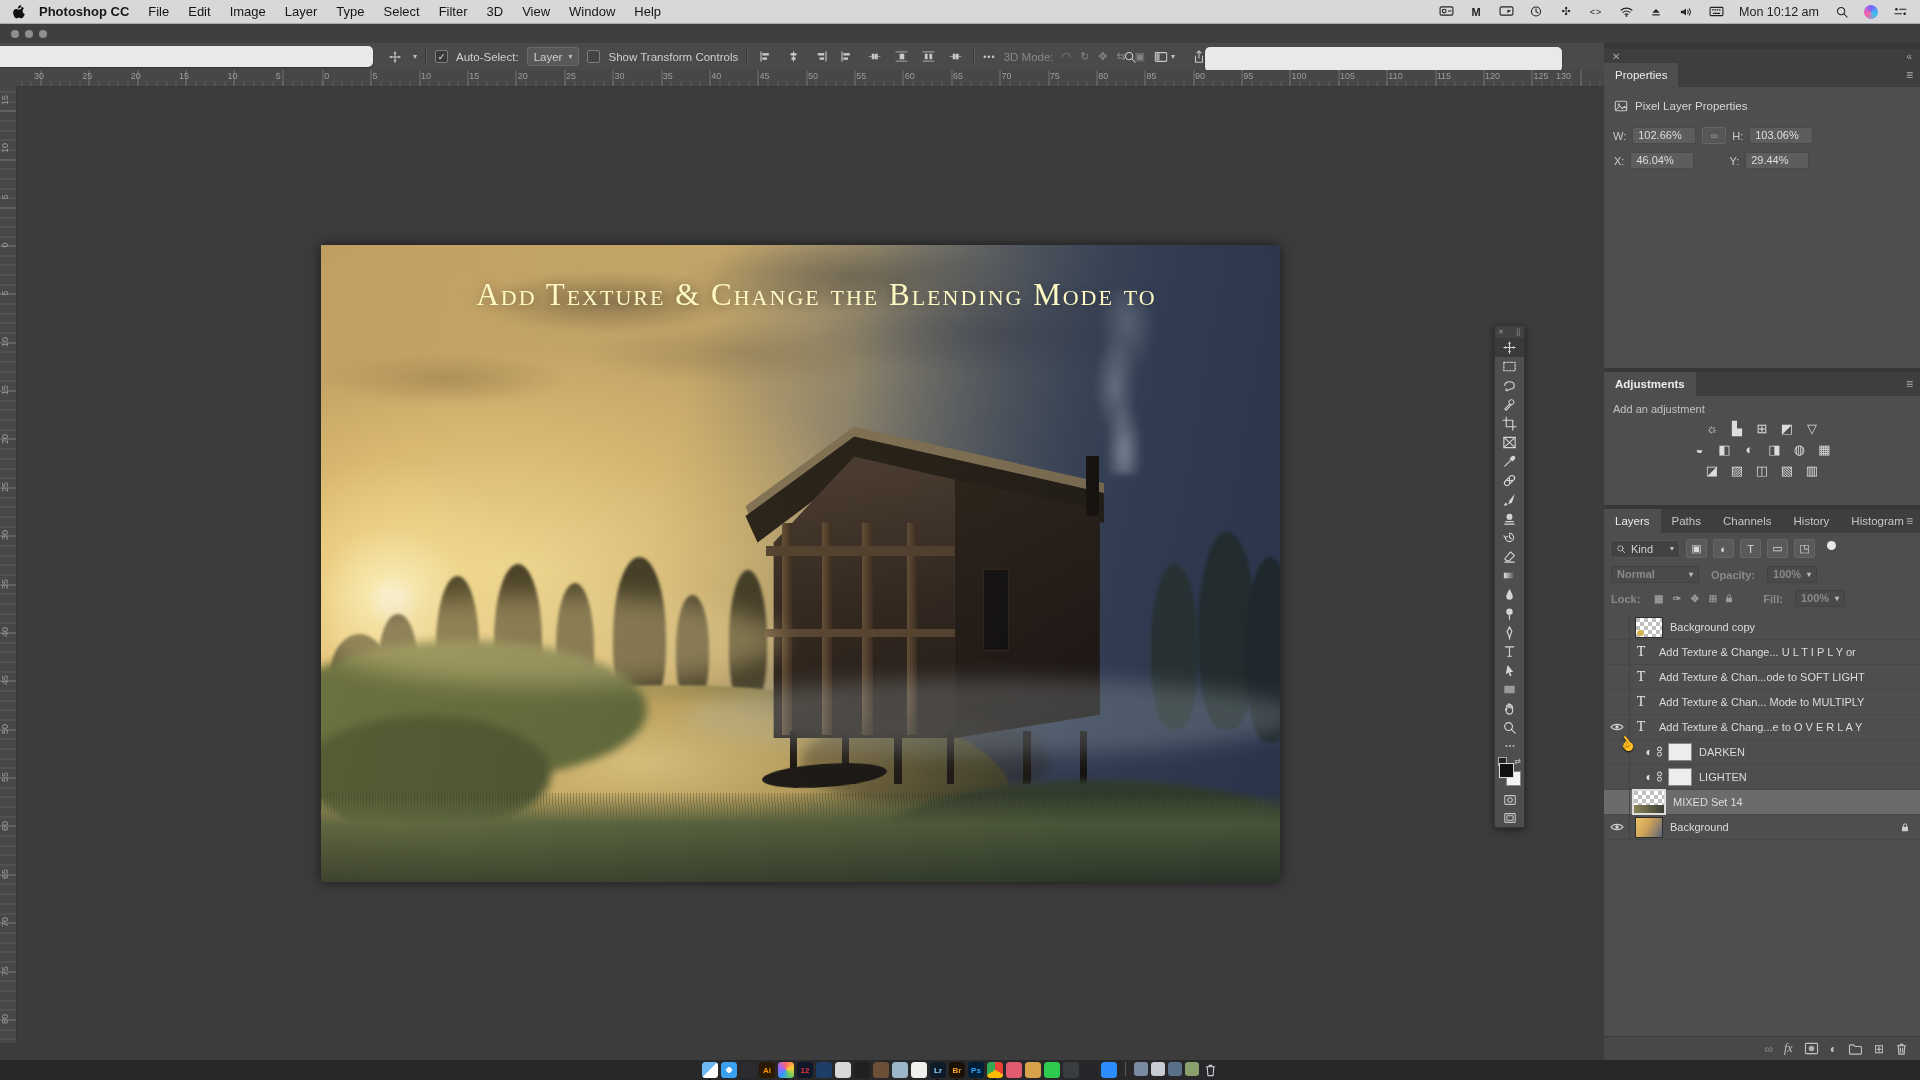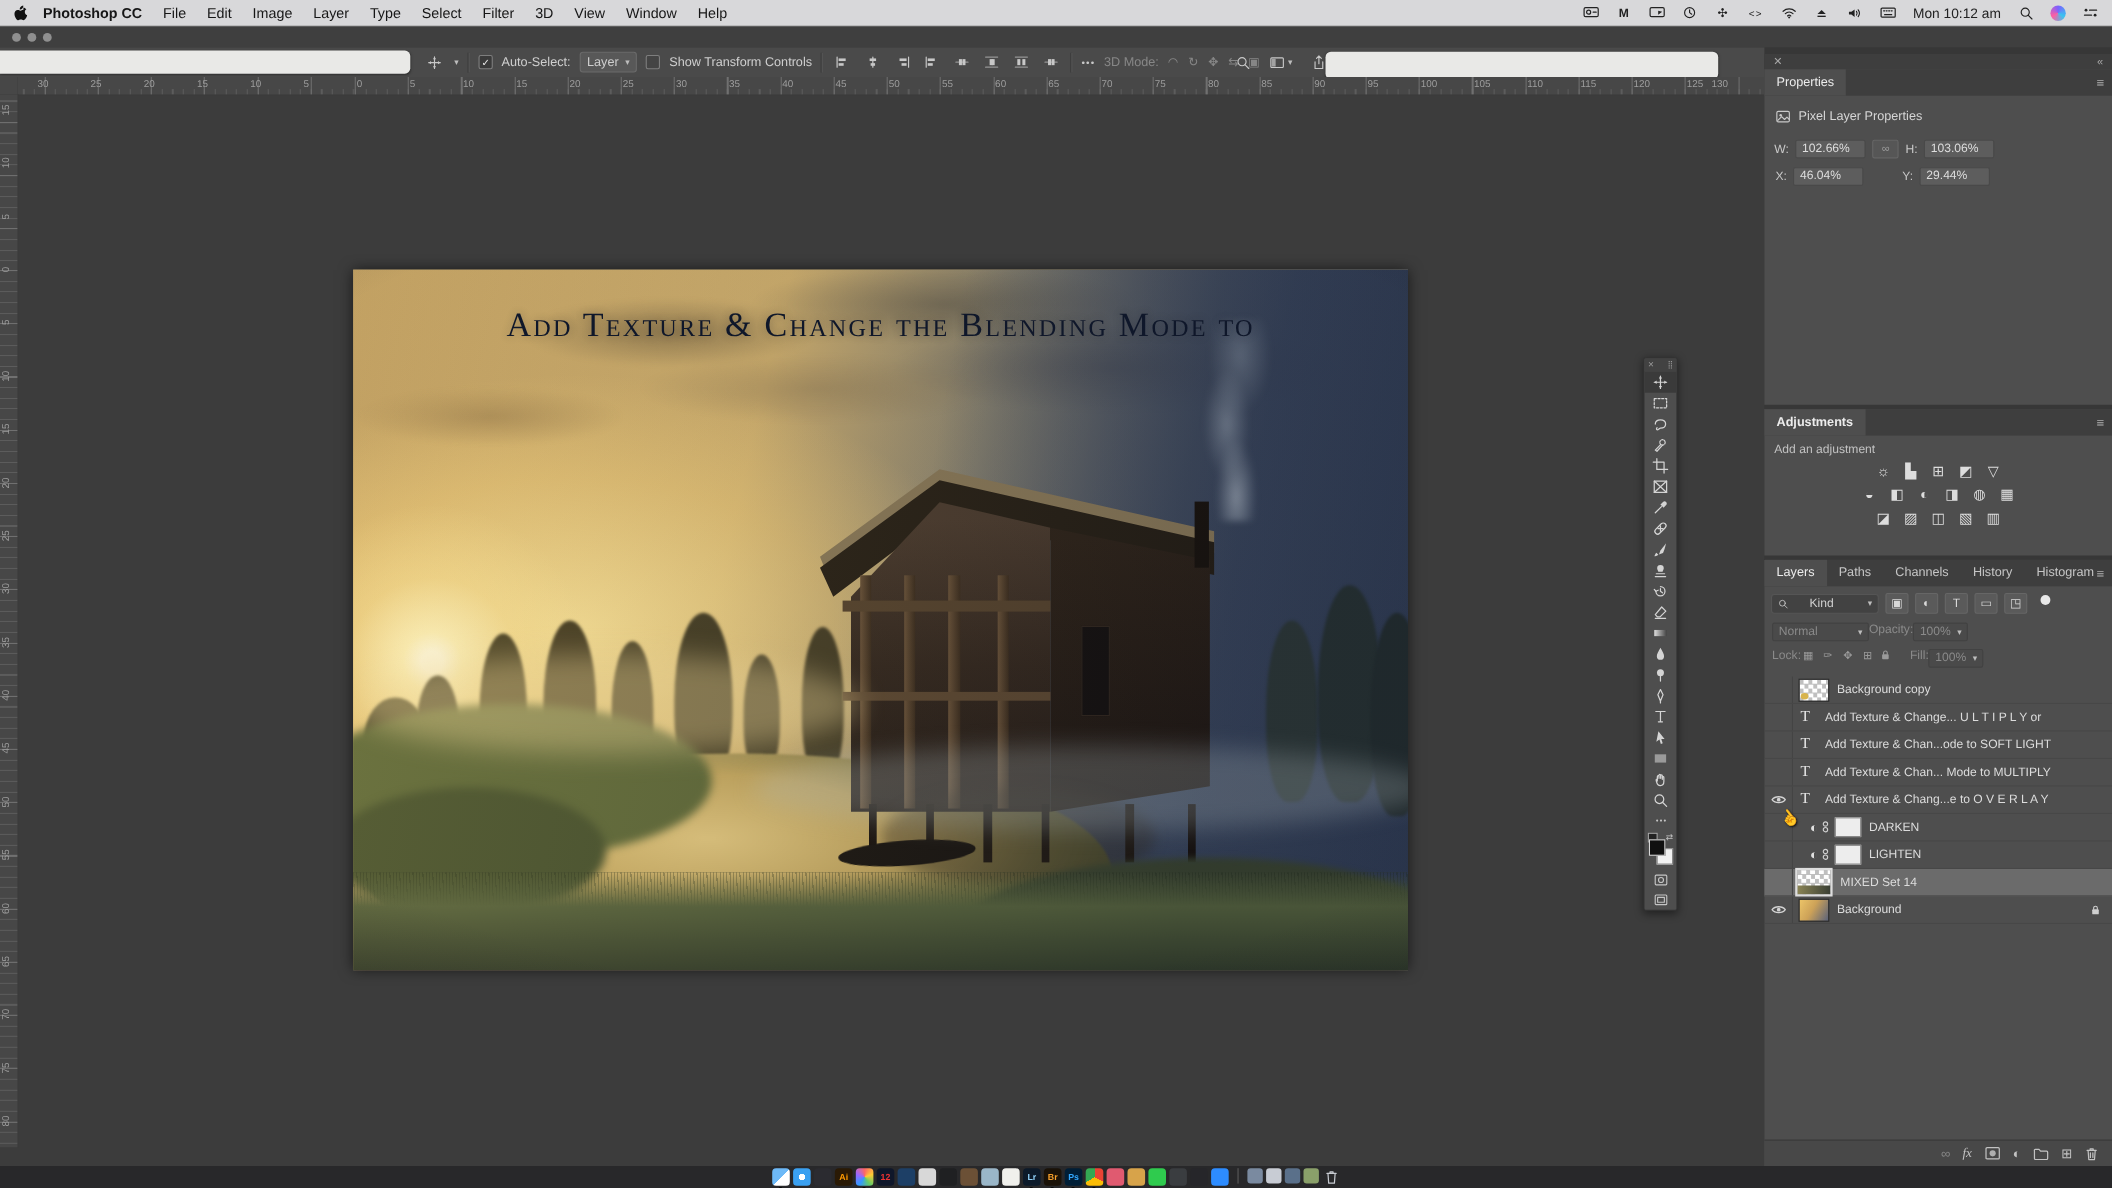--- a/index.html
+++ b/index.html
@@ -90,21 +90,21 @@
   #bank-left{left:-4%;top:62%;width:38%;height:22%;border-radius:50%;background:#5d6837;filter:blur(4px);}
   #bank-left2{left:-2%;top:74%;width:26%;height:18%;border-radius:50%;background:#46512c;filter:blur(4px);}
   #bank-right{left:58%;top:84%;width:46%;height:20%;border-radius:50%;background:#39422c;filter:blur(3px);}
   #grass{left:0;top:86%;width:100%;height:14%;
     background:linear-gradient(180deg,rgba(88,102,60,0),#55613a 35%,#333d28 100%),
     repeating-linear-gradient(88deg,rgba(25,35,18,.3) 0 1px,transparent 1px 3px);}
   #mist-gold{left:0;top:55%;width:48%;height:14%;background:rgba(244,219,152,.4);filter:blur(12px);border-radius:50%;}
   #mist-right{left:38%;top:68%;width:64%;height:12%;background:rgba(193,204,204,.28);filter:blur(10px);border-radius:50%;}
   #vignette{background:radial-gradient(120% 100% at 50% 45%,transparent 58%,rgba(14,17,27,.45) 100%);}
   #grade{background:linear-gradient(100deg,rgba(255,222,140,.1),rgba(18,28,48,.18) 80%);}
-  #canvas-title{position:absolute;left:0;top:5%;width:100%;text-align:center;color:#0f172a;
+  #canvas-title{position:absolute;left:16px;top:5%;width:100%;text-align:center;color:#fef9c3;
     font-family:"Liberation Serif",serif;text-shadow:0 0 8px rgba(30,30,40,.3);}
   #ctitle1{font-size:31px;letter-spacing:2px;font-variant:small-caps;}
   #ctitle2{font-size:41px;letter-spacing:17px;margin-top:6px;}
   
   #toolbar{left:1494px;top:325px;width:29px;background:#4e4e4e;border:1px solid #333;border-radius:2px;
            box-shadow:0 2px 8px rgba(0,0,0,.45);}
   #toolbar-head{height:12px;background:#424242;display:flex;align-items:center;justify-content:space-between;
                 padding:0 3px;font-size:7px;color:#9a9a9a;}
   .tool{width:100%;height:19px;display:flex;align-items:center;justify-content:center;color:#d4d4d4;}
   .tool.sel{background:#3a3a3a;}
@@ -127,24 +127,24 @@
   .prow{display:flex;align-items:center;gap:6px;font-size:11px;color:#c9c9c9;}
   .field{background:#5d5d5d;border:1px solid #494949;border-radius:2px;height:15px;line-height:15px;
          padding:0 5px;font-size:11px;color:#dedede;min-width:52px;}
   .linkbtn{background:#565656;border:1px solid #666;border-radius:2px;width:22px;height:15px;display:flex;
            align-items:center;justify-content:center;color:#9a9a9a;font-size:10px;}
   #adj-icons{display:flex;flex-direction:column;gap:6px;align-items:center;margin-top:6px;}
   .adj-row{display:flex;gap:10px;justify-content:center;}
   .adj-ic{width:15px;height:15px;color:#ddd;font-size:13px;line-height:15px;text-align:center;}
   
   #kindbox{background:#424242;border:1px solid #555;border-radius:3px;height:16px;display:flex;align-items:center;
-           gap:19px;padding:0 5px;font-size:11px;color:#d0d0d0;}
+           gap:5px;padding:0 5px;font-size:11px;color:#d0d0d0;}
   .fbtn{width:19px;height:17px;background:#5a5a5a;border:1px solid #666;border-radius:2px;display:flex;
         align-items:center;justify-content:center;font-size:11px;color:#d8d8d8;}
-  .lrow{display:flex;align-items:flex-start;gap:0;font-size:11px;color:#8a8a8a;padding:0 7px;}
+  .lrow{display:flex;align-items:center;gap:12px;font-size:11px;color:#8a8a8a;padding:0 7px;font-weight:bold;}
   .lrow .field{background:#4a4a4a;color:#8a8a8a;border-color:#424242;}
   .lockic{font-size:10px;color:#9a9a9a;width:13px;text-align:center;}
   #layer-rows{position:relative;}
   .layerrow{height:24px;display:flex;align-items:center;border-bottom:1px solid #474747;position:relative;}
   .layerrow.sel{background:#6b6b6b;}
   .eyecell{width:25px;height:100%;border-right:1px solid #444;display:flex;align-items:center;justify-content:center;flex:none;}
   .lname{font-size:11px;color:#dcdcdc;white-space:nowrap;overflow:hidden;margin-left:7px;flex:1;}
   .ticon{width:22px;text-align:center;font-family:"Liberation Serif",serif;font-size:14px;color:#e8e8e8;flex:none;}
   .thumb{width:26px;height:19px;border:1px solid #2d2d2d;flex:none;margin-left:5px;
          background:repeating-conic-gradient(#ffffff 0 25%,#bfbfbf 0 50%) 0 0/8px 8px;position:relative;overflow:hidden;}

